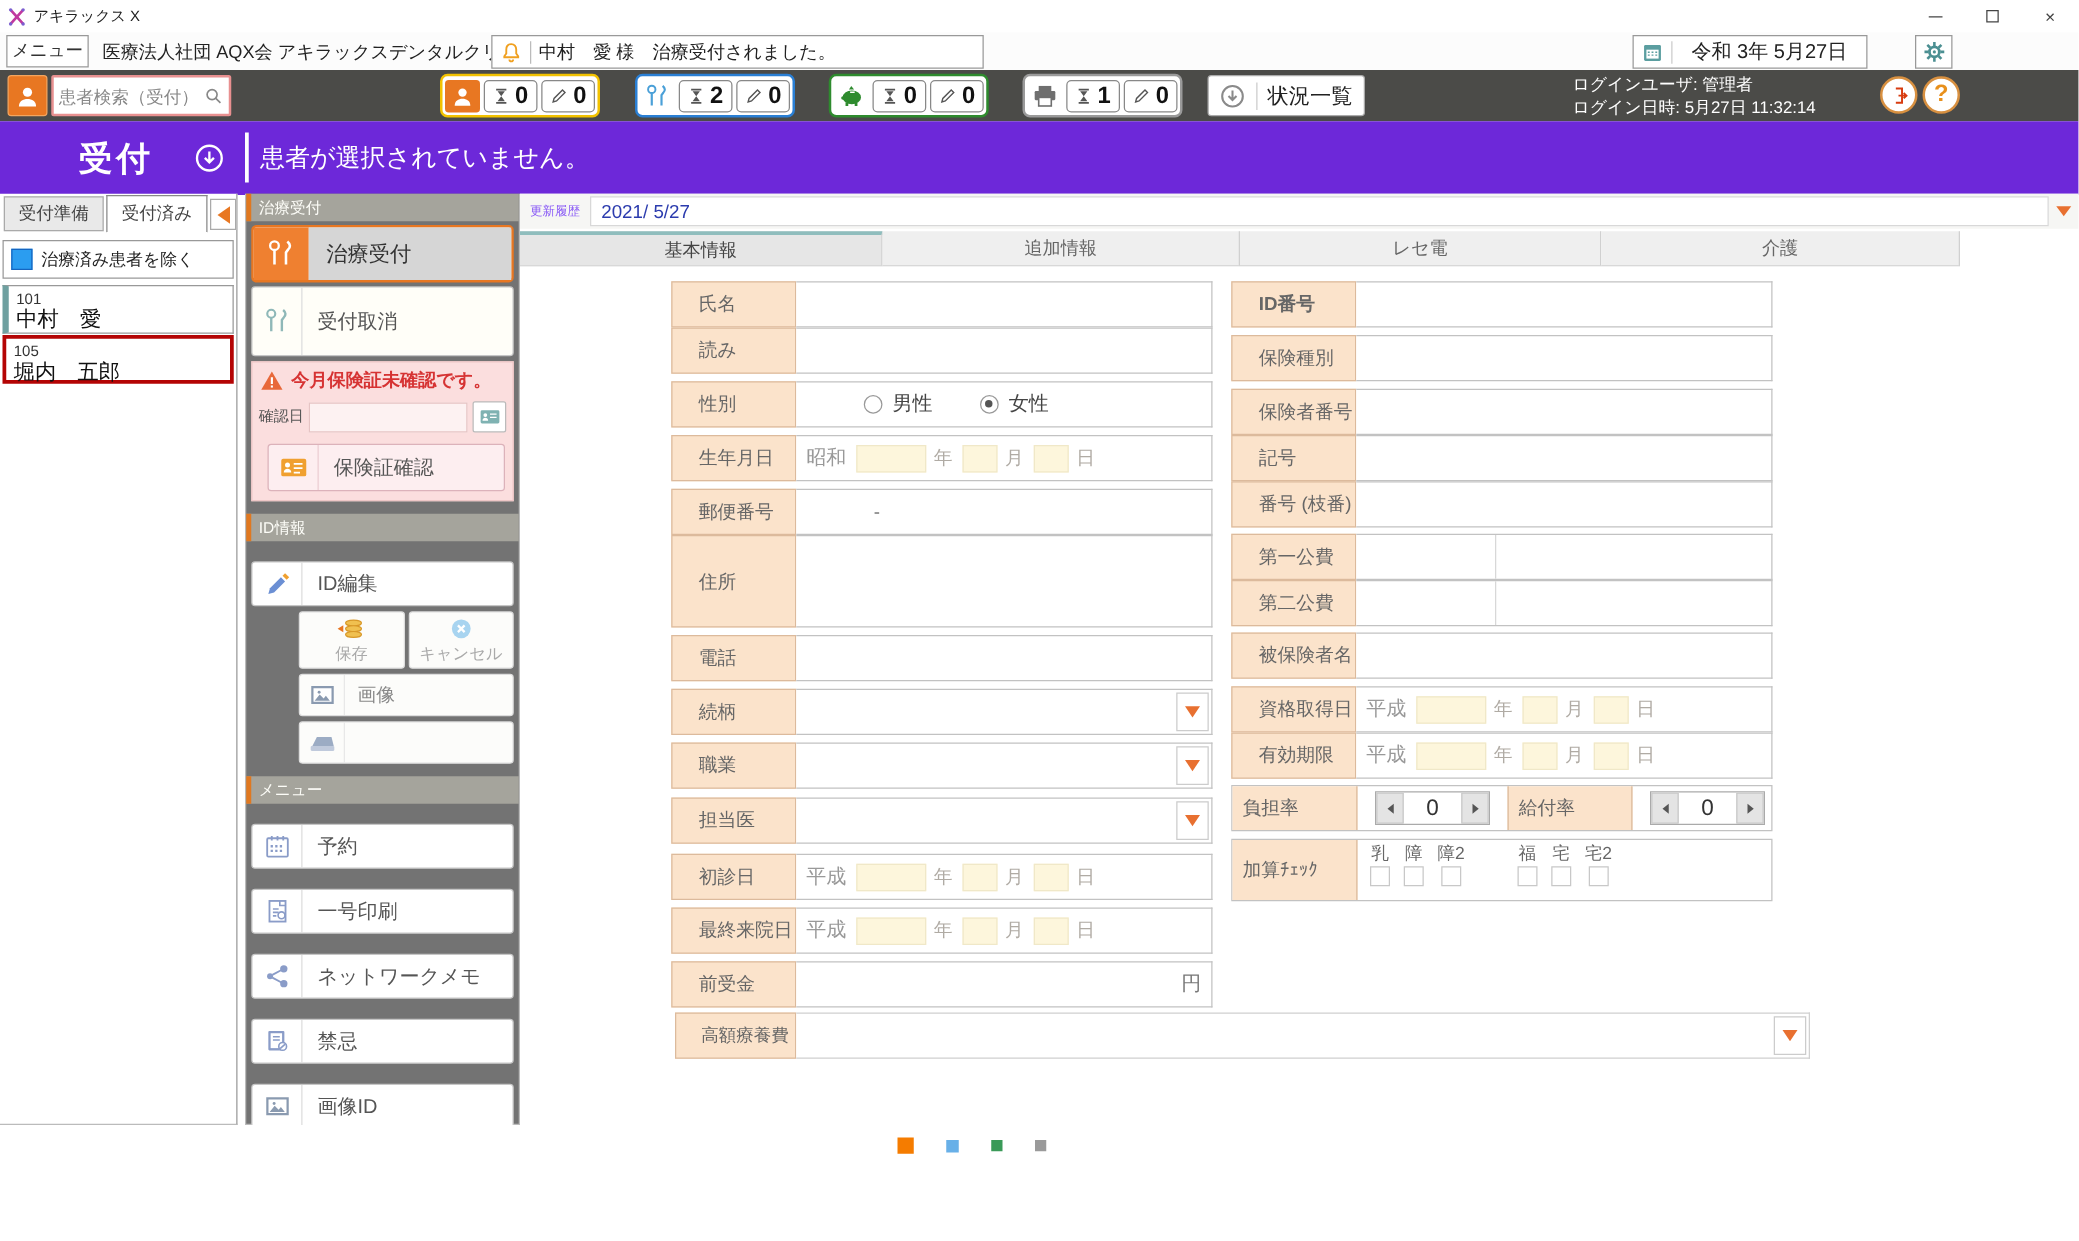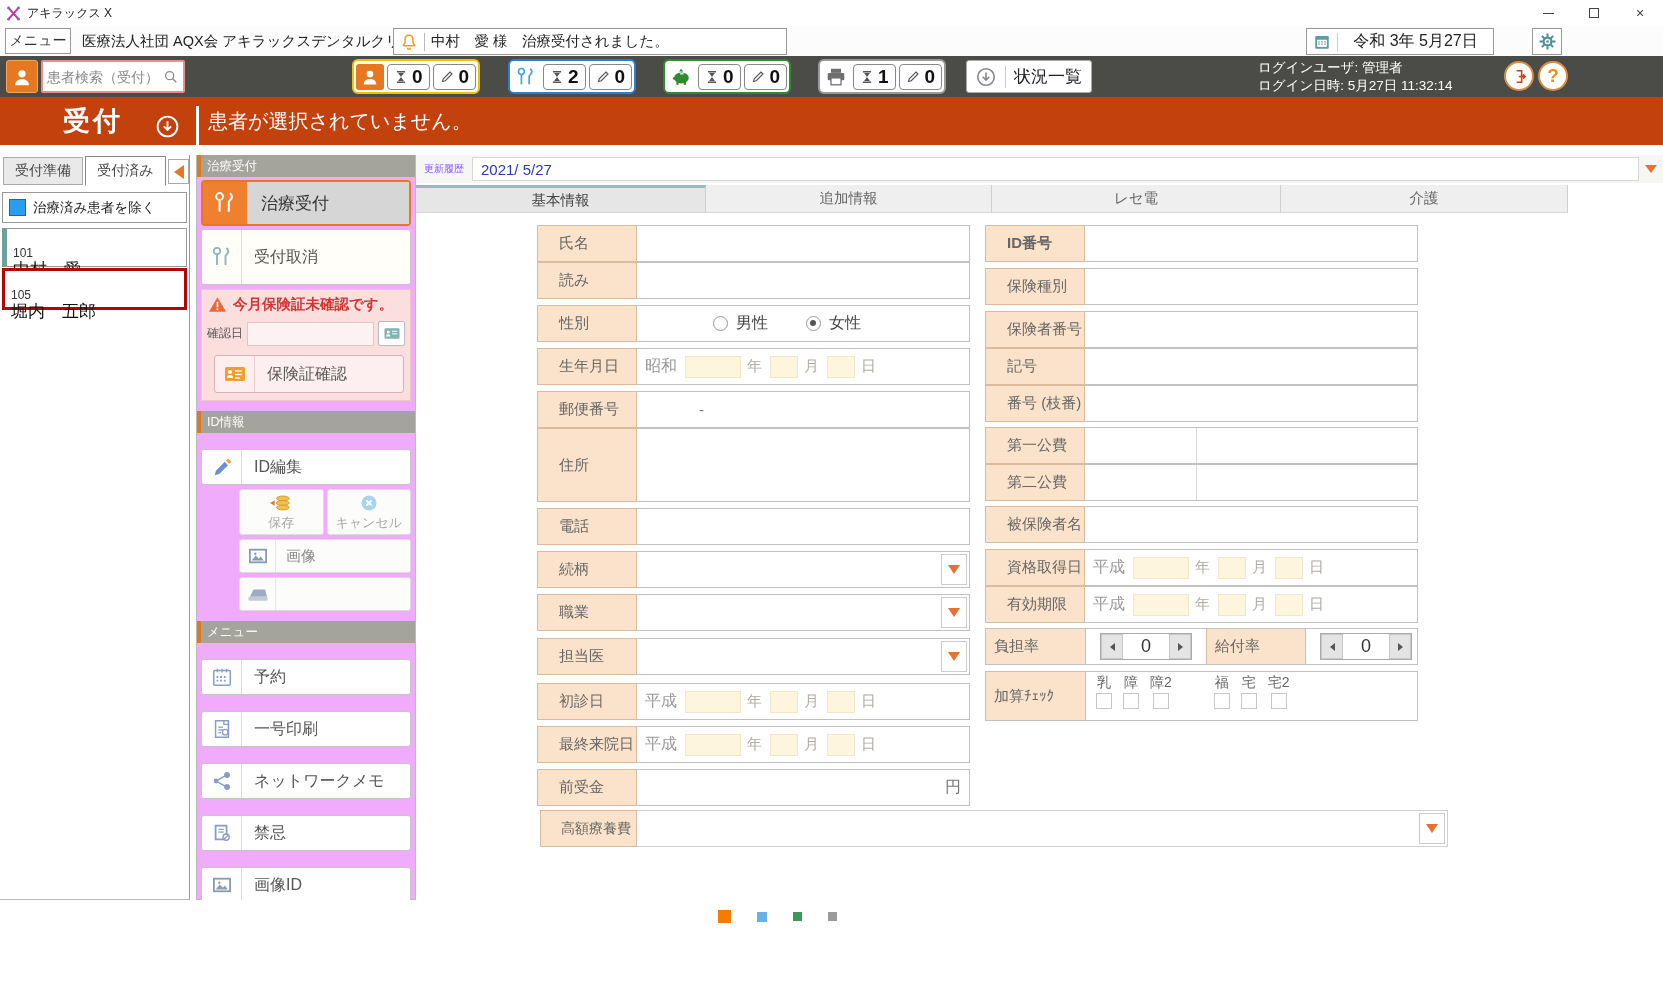--- a/index.html
+++ b/index.html
@@ -49,44 +49,44 @@
 .cg-num{font-size:19px;font-weight:bold;color:#111}
 .statusbtn{position:absolute;left:966px;top:4px;width:126px;height:33px;background:#fff;border:1px solid #aaa;border-radius:3px;
   display:flex;align-items:center;gap:8px;padding:0 8px}
 .statusbtn .sep{width:1px;height:22px;background:#ccc}
 .statusbtn .stext{font-size:17px;color:#222}
 .loginfo{position:absolute;left:1258px;top:3px;color:#fff;font-size:13.5px;line-height:18px;white-space:nowrap}
 .roundbtn{position:absolute;top:5px;width:30px;height:30px;border-radius:50%;background:#fff;border:2px solid #d89040;
   display:flex;align-items:center;justify-content:center}
 .help-q{font-size:19px;font-weight:bold;color:#e8901c}
 
-.banner{position:absolute;top:97px;left:0;right:0;height:48px;background:#c2410c;display:flex;align-items:center}
+.banner{position:absolute;top:97px;left:0;right:0;height:59px;background:#6d28d9;display:flex;align-items:center}
 .banner-title{position:absolute;left:63px;font-size:27px;font-weight:bold;color:#fff;letter-spacing:3px}
 .banner-down{position:absolute;left:155px;top:17px}
 .banner-sep{position:absolute;left:196px;top:9px;width:2.5px;height:40px;background:#fff}
 .banner-msg{position:absolute;left:208px;font-size:20px;color:#fff}
 
 .sidebar{position:absolute;top:155px;left:0;width:190px;height:745px;background:#fff;border-right:1px solid #999;border-bottom:1px solid #bbb}
 .sb-tab{position:absolute;top:2px;height:28px;display:flex;align-items:center;justify-content:center;font-size:14px;color:#444}
 .sb-tab.ready{left:3px;width:80px;background:#e9e9e9;border:1px solid #aaa}
 .sb-tab.done{left:85px;width:81px;background:#fff;border:1px solid #888;border-bottom:1px solid #fff;height:30px;top:1px}
 .sb-collapse{position:absolute;left:168px;top:4px;width:21px;height:25px;background:#fff;border:1px solid #aaa;
   display:flex;align-items:center;justify-content:center}
 .tri-left{width:0;height:0;border-top:7px solid transparent;border-bottom:7px solid transparent;border-right:10px solid #e87722}
 .sb-filter{position:absolute;left:2px;top:37px;width:185px;height:31px;border:1px solid #999;background:#fff;
   display:flex;align-items:center;gap:7px;padding:0 6px}
 .cb-blue{width:17px;height:17px;background:#2b9df0;border:1px solid #1565c0}
 .sb-filter .ftext{font-size:13.5px;color:#222}
-.patient{position:absolute;left:2px;width:185px;height:39px;background:#fff;padding:18px 6px}
+.patient{position:absolute;left:2px;width:185px;height:39px;background:#fff;padding:4px 6px}
 .p1{top:73px;border:1px solid #999;border-left:5px solid #6fa0a0}
 .p2{top:113px;border:3px solid #b40404}
 .p-id{font-size:12px;color:#333;line-height:13px}
 .p-name{font-size:17px;color:#111;line-height:20px;font-weight:500}
 
-.panel{position:absolute;top:155px;left:196px;width:220px;height:745px;background:#f0abfc;
+.panel{position:absolute;top:155px;left:196px;width:220px;height:745px;background:#737373;
   border-left:1px solid #bbb;border-right:1px solid #bbb;border-bottom:1px solid #bbb;padding:0 4px}
 .sect{height:22px;background:#a5a49c;border-left:4px solid #e07820;display:flex;align-items:center;
   color:#fdfdf8;font-size:12.5px;padding-left:6px;margin:0 -4px}
 .pbtn{height:36px;background:#fff;border:1px solid #c6c6c6;border-radius:3px;display:flex;align-items:center;margin-top:16px}
 .pbtn .ic{width:40px;display:flex;align-items:center;justify-content:center;align-self:stretch;border-right:1px solid #ddd}
 .pbtn .lbl{flex:1;font-size:16px;color:#555;padding-left:12px}
 .pbtn-main{height:46px;border:2px solid #e87722;border-radius:4px;background:#fff;display:flex;align-items:stretch;margin-top:3px}
 .pbtn-main .icbox{width:44px;background:#ef8030;display:flex;align-items:center;justify-content:center}
 .pbtn-main .lbl{flex:1;background:#d6d6d6;color:#333;font-size:17px;display:flex;align-items:center;padding-left:14px}
 .pbtn-cancel{height:56px;margin-top:3px;background:#fffef8}
@@ -644,21 +644,21 @@
       <div class="frow">
         <div class="flabel">氏名</div>
         <div class="finput"></div>
       </div>
       <div class="frow">
         <div class="flabel">読み</div>
         <div class="finput"></div>
       </div>
       <div class="frow mt6">
         <div class="flabel">性別</div>
-        <div class="finput" style="padding-left:76px">
+        <div class="finput" style="padding-left:54px">
           <span class="radio"></span>
           <span class="rlabel">男性</span>
           <span class="radio sel" style="margin-left:38px"></span>
           <span class="rlabel">女性</span>
         </div>
       </div>
       <div class="frow mt6">
         <div class="flabel">生年月日</div>
         <div class="finput">
           <span class="eratext">昭和</span>

